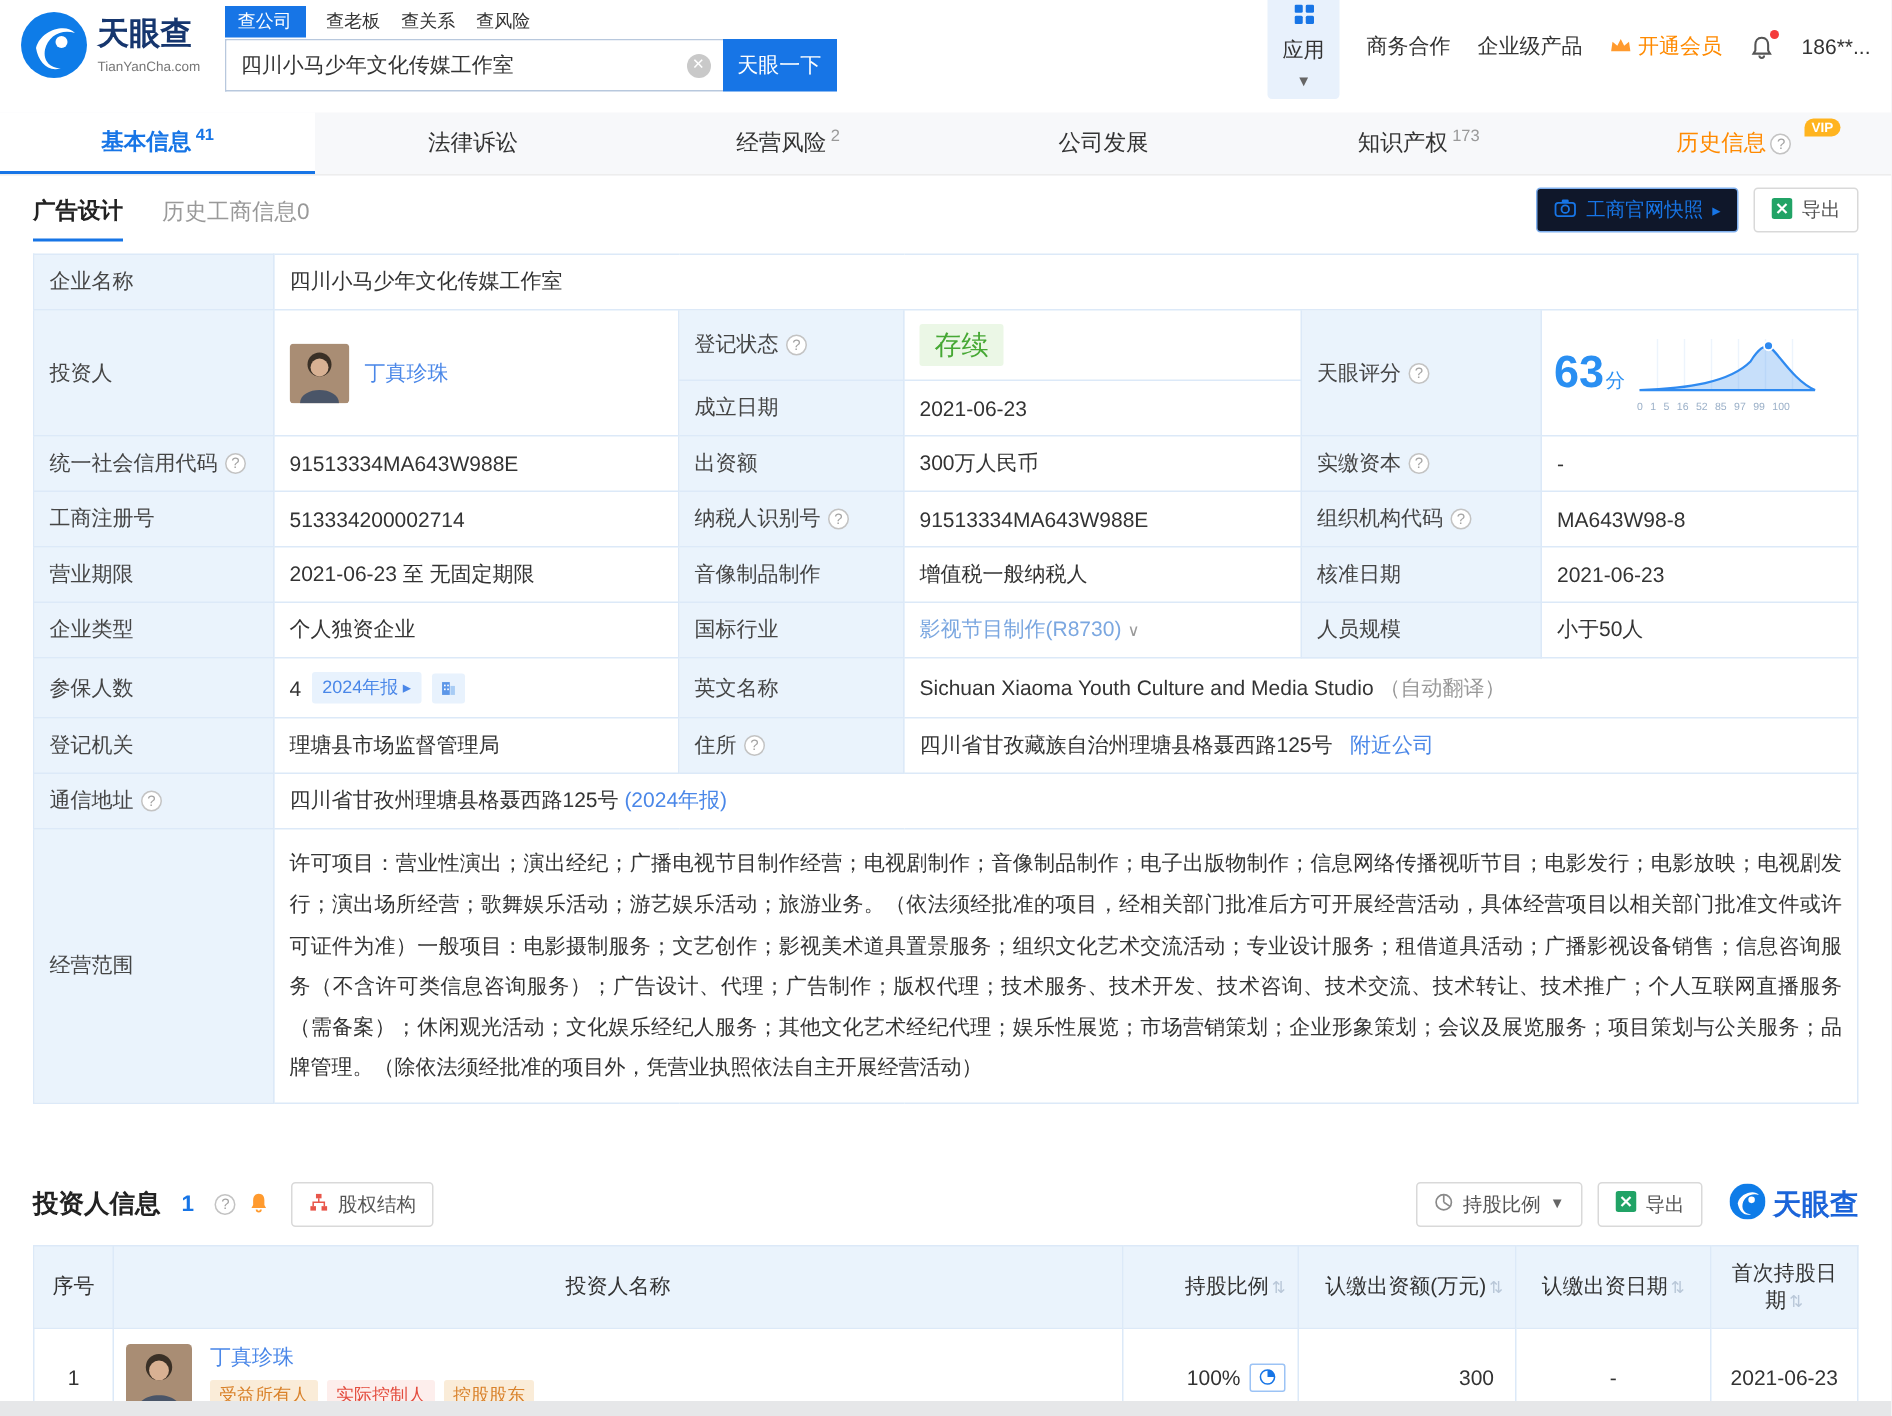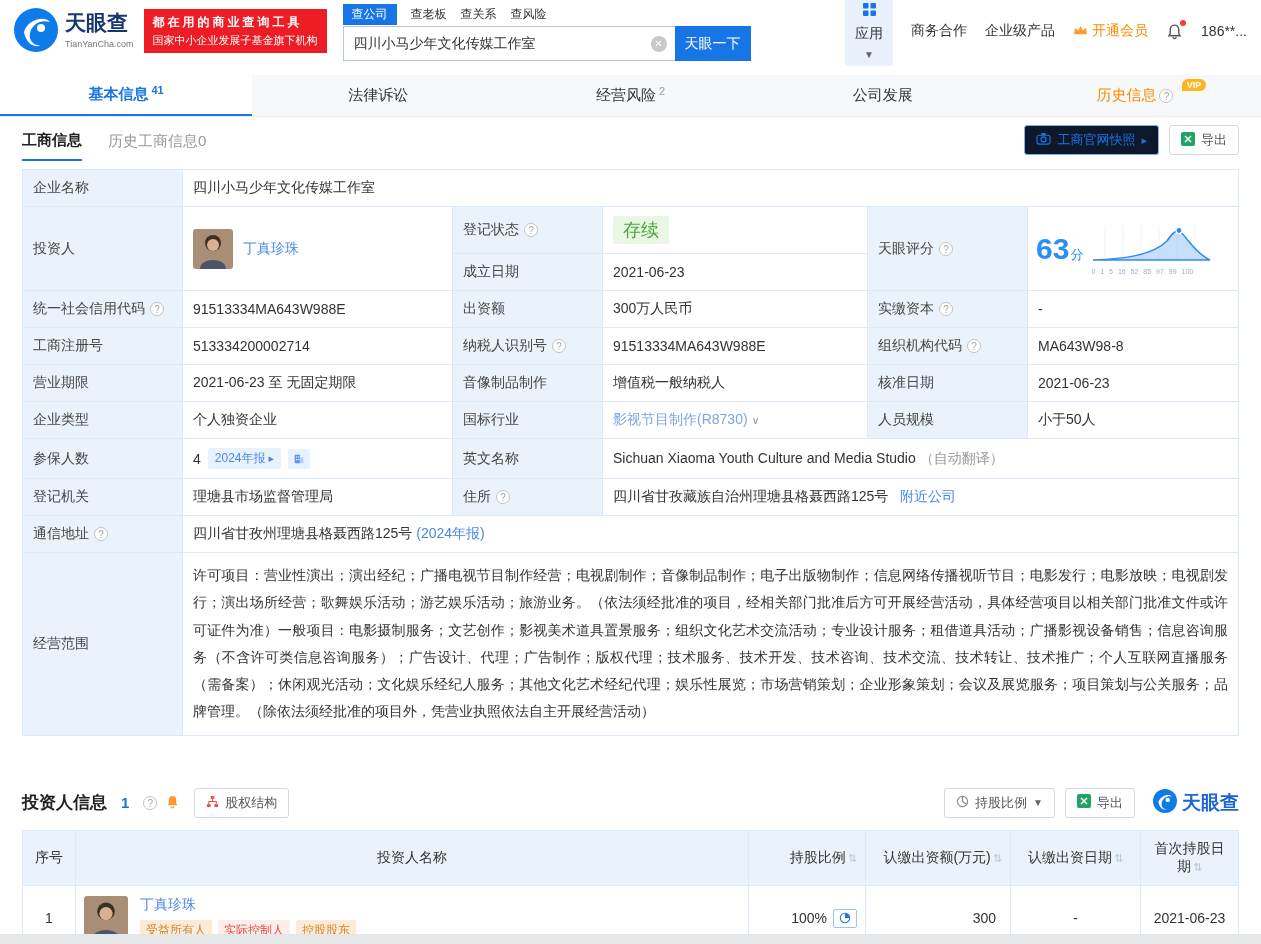--- a/index.html
+++ b/index.html
@@ -116,24 +116,20 @@
           <path d="M10 24 C13 12 30 7 36 14 C27 11 18 16 16 25 C14.5 33 20 37.5 26.5 37.5 C18 40.5 11.5 33 10 24 Z" fill="#fff"></path>
           <circle cx="27" cy="20" r="4" fill="#fff"></circle>
         </svg>
       </span>
       <span class="logo-text">
         <span class="logo-title" style="display:block">天眼查</span>
         <span class="logo-sub">TianYanCha.com</span>
       </span>
     </div>
 
-    <div class="slogan">
-      <div class="slogan-l1">都在用的商业查询工具</div>
-      <div class="slogan-l2">国家中小企业发展子基金旗下机构</div>
-    </div>
 
     <div class="search-area">
       <div class="search-tabs">
         <span class="st active">查公司</span>
         <span class="st">查老板</span>
         <span class="st">查关系</span>
         <span class="st">查风险</span>
       </div>
       <div class="search-row">
         <div class="search-box">
@@ -186,29 +182,33 @@
     <div class="mtab">
       <span>法律诉讼</span>
     </div>
     <div class="mtab">
       <span>经营风险</span>
       <span class="cnt">2</span>
     </div>
     <div class="mtab">
       <span>公司发展</span>
     </div>
+    <div class="mtab">
+      <span>知识产权</span>
+      <span class="cnt">173</span>
+    </div>
     <div class="mtab history">
       <span class="vip-badge">VIP</span>
       <span>历史信息</span>
       <span class="qmark">?</span>
     </div>
   </nav>
 
   <div class="subtab-row">
-    <span class="wtab active">工商信息</span>
+    <span class="wtab active">广告设计</span>
     <span class="wtab"><span>历史工商信息</span><span>0</span></span>
     <div class="subtab-actions">
       <div class="btn blue">
         <span>
           <svg width="15" height="13" viewBox="0 0 16 14">
             <rect x="1" y="3.5" width="14" height="9.5" rx="2" fill="none" stroke="#1775e6" stroke-width="1.3"></rect>
             <circle cx="8" cy="8" r="2.7" fill="none" stroke="#1775e6" stroke-width="1.3"></circle>
             <rect x="5.5" y="1" width="5" height="2.5" rx="1" fill="#1775e6"></rect>
           </svg>
         </span>

